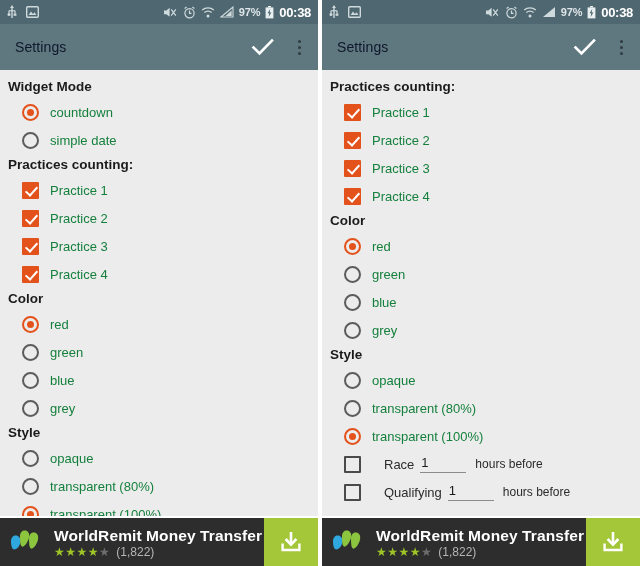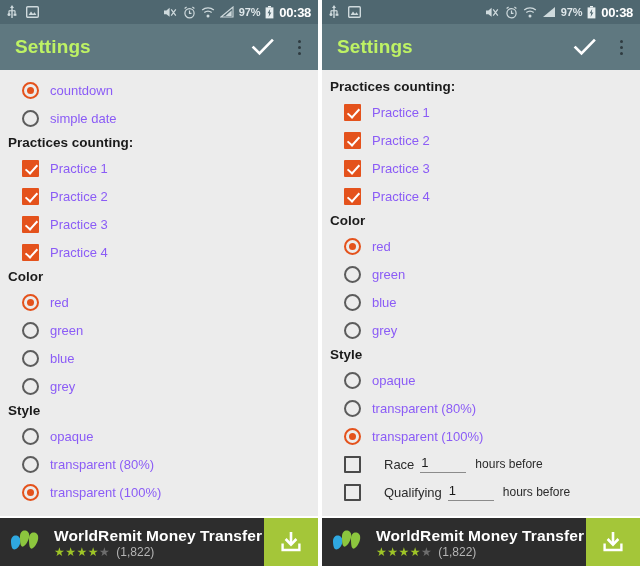--- a/index.html
+++ b/index.html
@@ -37,21 +37,21 @@
   .sb-clock { font-size: 13px; font-weight: bold; color: #ffffff; letter-spacing: -0.3px; }
 
   
   .appbar {
     height: 46px; flex: 0 0 46px;
     background: #5f7880;
     display: flex; align-items: center;
     padding: 0 10px 0 15px;
   }
   .appbar-title {
-    color: #bef264; font-size: 19px; font-weight: bold;
+    color: #0f172a; font-size: 14px; font-weight: normal;
     letter-spacing: 0.1px;
   }
   .appbar-actions { margin-left: auto; display: flex; align-items: center; gap: 14px; }
   .check-btn { width: 26px; height: 26px; display:flex; align-items:center; justify-content:center; }
   .overflow-btn {
     width: 18px; height: 26px;
     display: flex; flex-direction: column; align-items: center; justify-content: center; gap: 3px;
   }
   .overflow-btn i { width: 3px; height: 3px; border-radius: 50%; background: #2f3b40; display:block; }
 
@@ -66,21 +66,21 @@
   .section-head {
     font-size: 13.5px; font-weight: bold; color: #1b1b1b;
     padding: 2px 0 3px 8px;
     line-height: 17px;
   }
   .opt-row {
     display: flex; align-items: center;
     height: 28px;
     padding-left: 22px;
   }
-  .opt-label { font-size: 13px; color: #8b5cf6; margin-left: 11px; line-height: 1; }
+  .opt-label { font-size: 13px; color: #15803d; margin-left: 11px; line-height: 1; }
 
   
   .radio {
     width: 17px; height: 17px; border-radius: 50%;
     border: 2px solid #5c5c5c;
     flex: 0 0 17px;
     display: flex; align-items: center; justify-content: center;
     background: transparent;
   }
   .radio.checked { border-color: #e4521c; }
@@ -232,20 +232,21 @@
         <div class="overflow-btn">
             <i></i>
             <i></i>
             <i></i>
           </div>
       </div>
     </div>
 
     <div class="content">
 
+      <div class="section-head">Widget Mode</div>
       <div class="opt-row">
         <span class="radio checked"></span>
         <span class="opt-label">countdown</span>
       </div>
       <div class="opt-row">
         <span class="radio"></span>
         <span class="opt-label">simple date</span>
       </div>
 
       <div class="section-head">Practices counting:</div>

